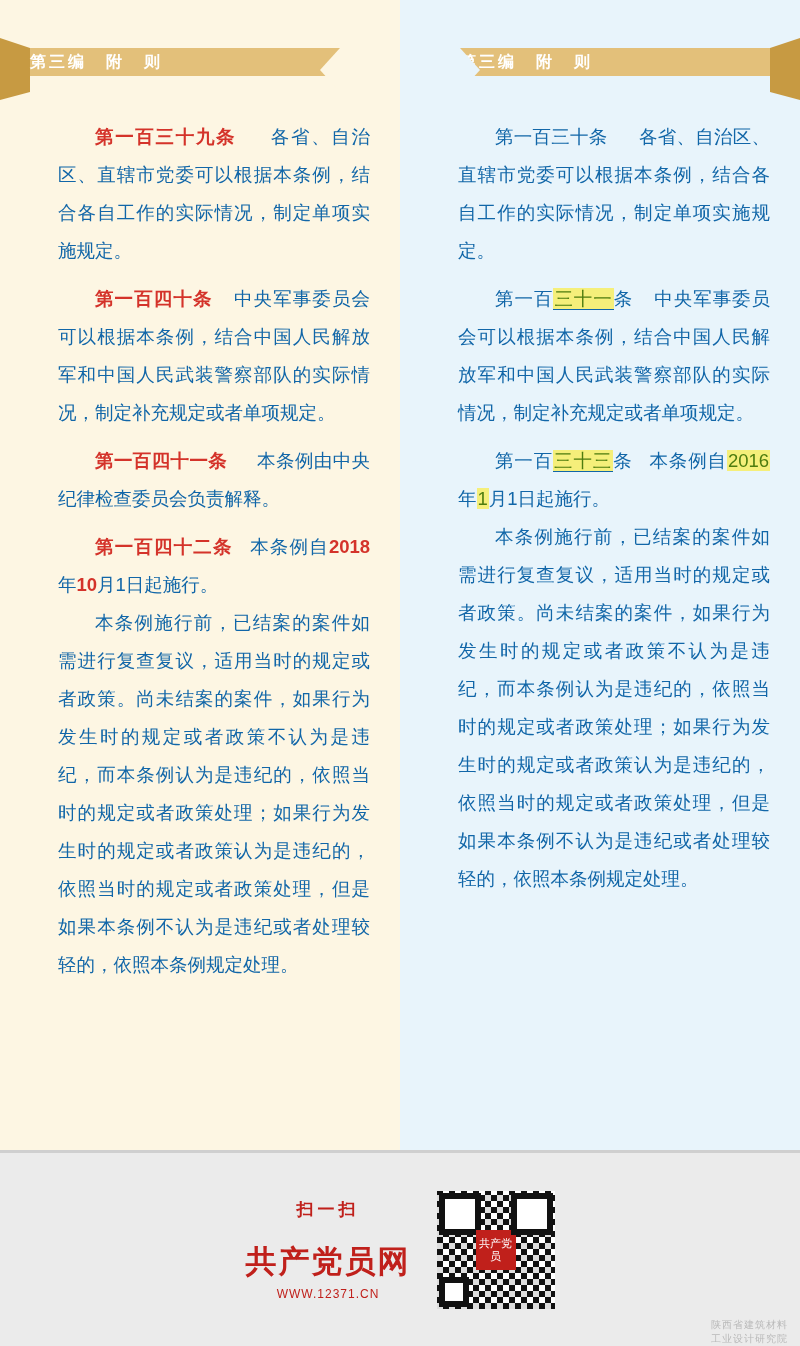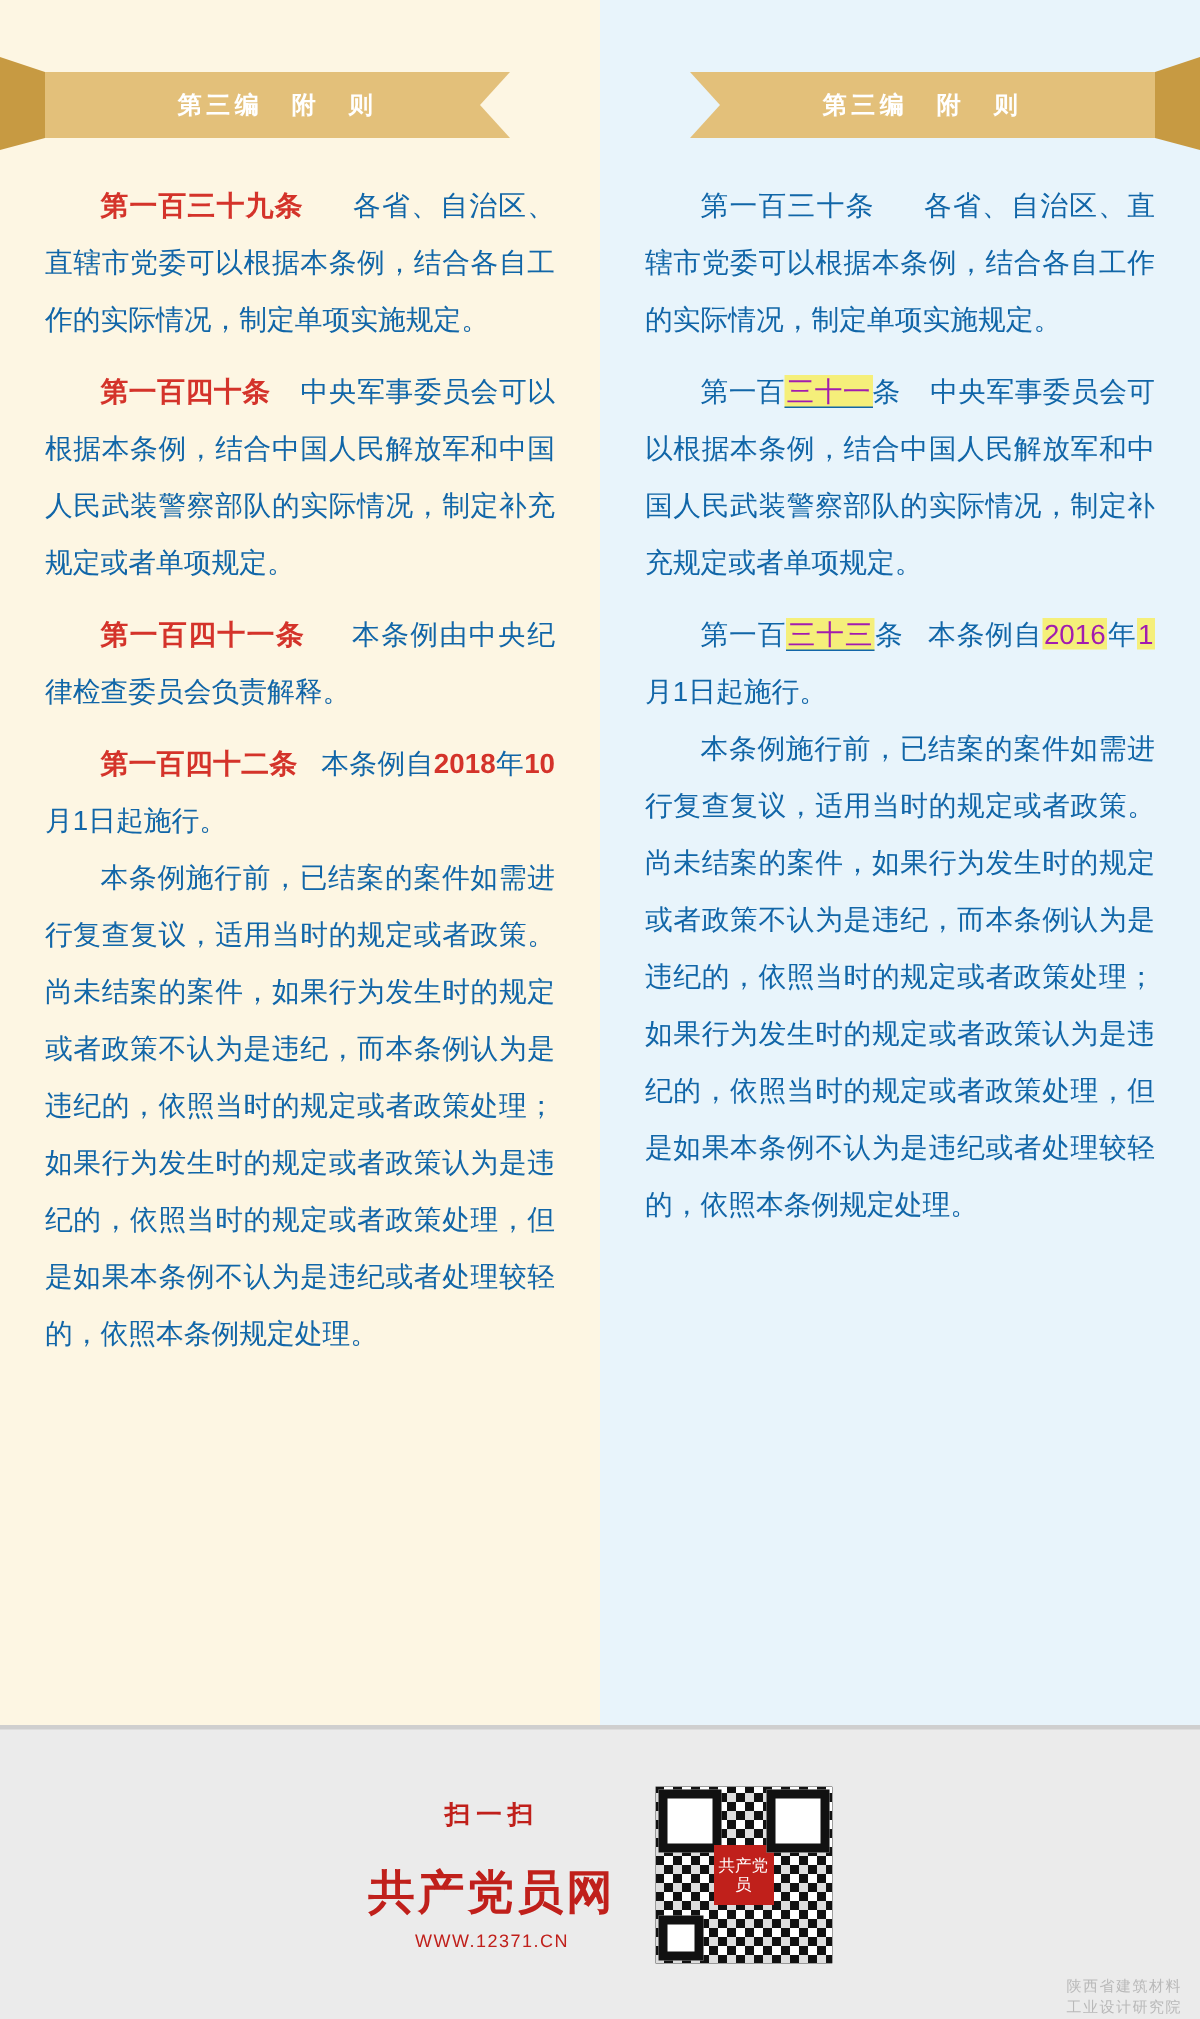--- a/index.html
+++ b/index.html
@@ -35,25 +35,25 @@
 
   
   .banner-wrap {
     position: relative;
     height: 62px;
     margin-top: 38px;
   }
   .ribbon {
     position: absolute;
     top: 10px;
-    height: 44px;
+    height: 28px;
     background: #e3c07a;
     display: flex;
     align-items: center;
-    justify-content: center;
+    justify-content: flex-start;
   }
   .col-left .ribbon  { left: 30px;  right: 60px; }
   .col-right .ribbon { left: 60px;  right: 30px; }
 
   .ribbon-text {
     color: #ffffff;
     font-size: 16px;
     letter-spacing: 3px;
     font-weight: bold;
     white-space: nowrap;
@@ -94,29 +94,30 @@
     padding: 18px 30px 0 30px;
     font-size: 18.5px;
     line-height: 38px;
   }
   .col-left .body-text  { color: #1166a8; }
   .col-right .body-text { color: #1166a8; }
   .para {
     margin-bottom: 10px;
     text-align: justify;
     text-justify: inter-ideograph;
+    margin-left: 28px;
   }
   .indent { text-indent: 37px; }
   .tight { margin-bottom: 0; }
 
   .art { color: #d4332a; }
   .hl-red { color: #d4332a; font-weight: bold; }
   .hl-yellow {
     background: #f5ef7a;
-    color: #a21caf;
+    color: #4d7c0f;
     padding: 0 1px;
   }
   .uline { border-bottom: 1.5px solid #1166a8; }
 
   
   .footer {
     position: absolute;
     left: 0; top: 1150px;
     width: 800px;
     height: 196px;

